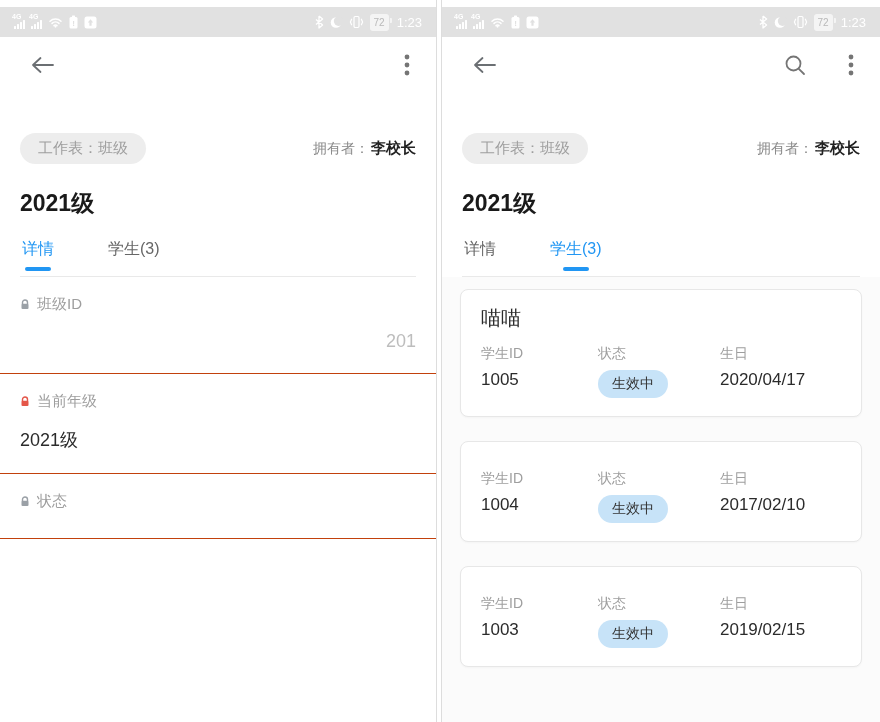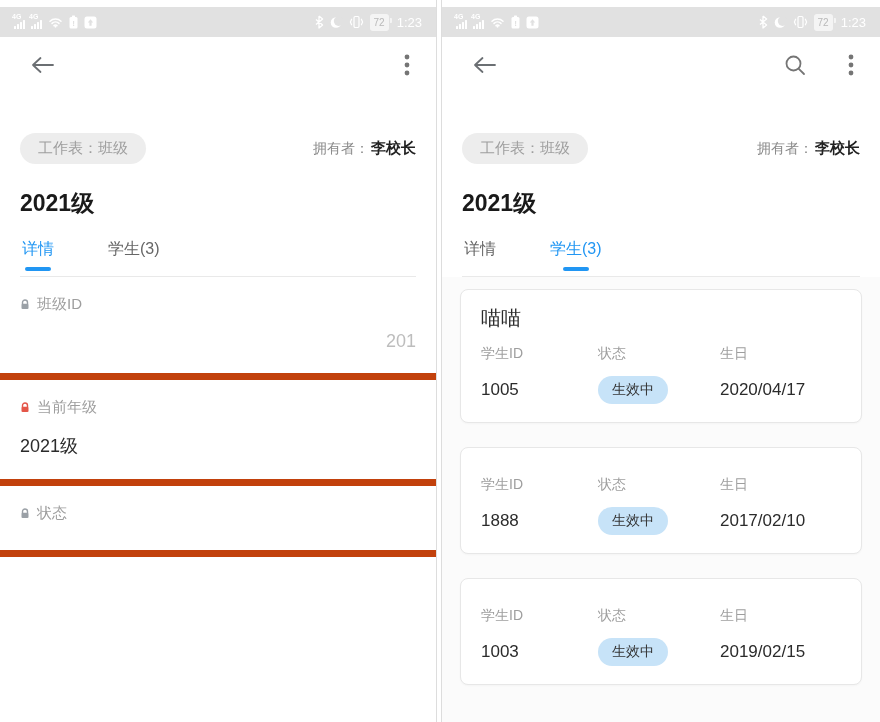--- a/index.html
+++ b/index.html
@@ -40,39 +40,39 @@
   .rec-title { margin-top:24px; font-size:23px; font-weight:600; color:#1a1a1a; }
   .tabs { margin-top:20px; display:flex; gap:50px; padding:0; border-bottom:1px solid #e9e9e9; }
   .tab { background:none; border:none; cursor:pointer; font-size:16px; color:#666; padding:0 2px; }
   .tab .tab-lab { display:block; }
   .tab .tab-bar { display:block; height:4px; width:26px; border-radius:2px; margin:7px auto 5px; background:transparent; }
   .tab.active .tab-lab { color:#2196f3; }
   .tab.active .tab-bar { background:#2196f3; }
 
   
   .fields { flex:1; }
-  .field { padding:18px 20px 21px; border-bottom:7px solid #c2410c; }
+  .field { padding:18px 20px 21px; border-bottom:1px solid #c2410c; }
   .field-label { display:flex; align-items:center; gap:7px; font-size:15px; color:#9e9e9e; }
   .lock { display:flex; }
   .lock.gray { color:#9aa0a6; }
   .lock.red  { color:#e45649; }
   .field-value { margin-top:17px; font-size:18px; color:#2b2b2b; }
   .field-value.muted { color:#bdbdbd;text-align:right; }
   .field.badge-row { padding-bottom:27px; }
   .status-badge { display:inline-block; background:#c7e3f8; color:#333; font-size:17px;
     padding:9px 21px; border-radius:20px; }
 
   
   .cards { flex:1; background:#fbfbfb; padding:12px 18px 0; }
   .card { background:#fff; border:1px solid #e7e7e7; border-radius:8px;
     padding:15px 20px 18px; margin-bottom:24px; box-shadow:0 1px 2px rgba(0,0,0,.03); cursor:pointer; }
   .card-name { font-size:20px; font-weight:normal; color:#2b2b2b; }
-  .card-row { display:flex; align-items:center; }
+  .card-row { display:flex; align-items:flex-start; }
   .card-row.labels { margin-top:13px; font-size:14px; color:#9e9e9e; }
-  .card-row.values { margin-top:13px; font-size:17px; color:#2b2b2b; }
+  .card-row.values { margin-top:7px; font-size:17px; color:#2b2b2b; }
   .col-id { width:117px; }
   .col-status { width:122px; }
   .col-birth { flex:1; }
   .mini-badge { display:inline-block; background:#c7e3f8; color:#333; font-size:14px;
     padding:5px 14px; border-radius:14px; }
   svg { display:block; }
 </style>
 </head>
 <body>
 
@@ -354,21 +354,21 @@
         </div>
       </div>
 
       <div class="card">
         <div class="card-row labels">
           <span class="col-id">学生ID</span>
           <span class="col-status">状态</span>
           <span class="col-birth">生日</span>
         </div>
         <div class="card-row values">
-          <span class="col-id">1888</span>
+          <span class="col-id">1004</span>
           <span class="col-status"><span class="mini-badge">生效中</span></span>
           <span class="col-birth">2017/02/10</span>
         </div>
       </div>
 
       <div class="card">
         <div class="card-row labels">
           <span class="col-id">学生ID</span>
           <span class="col-status">状态</span>
           <span class="col-birth">生日</span>

